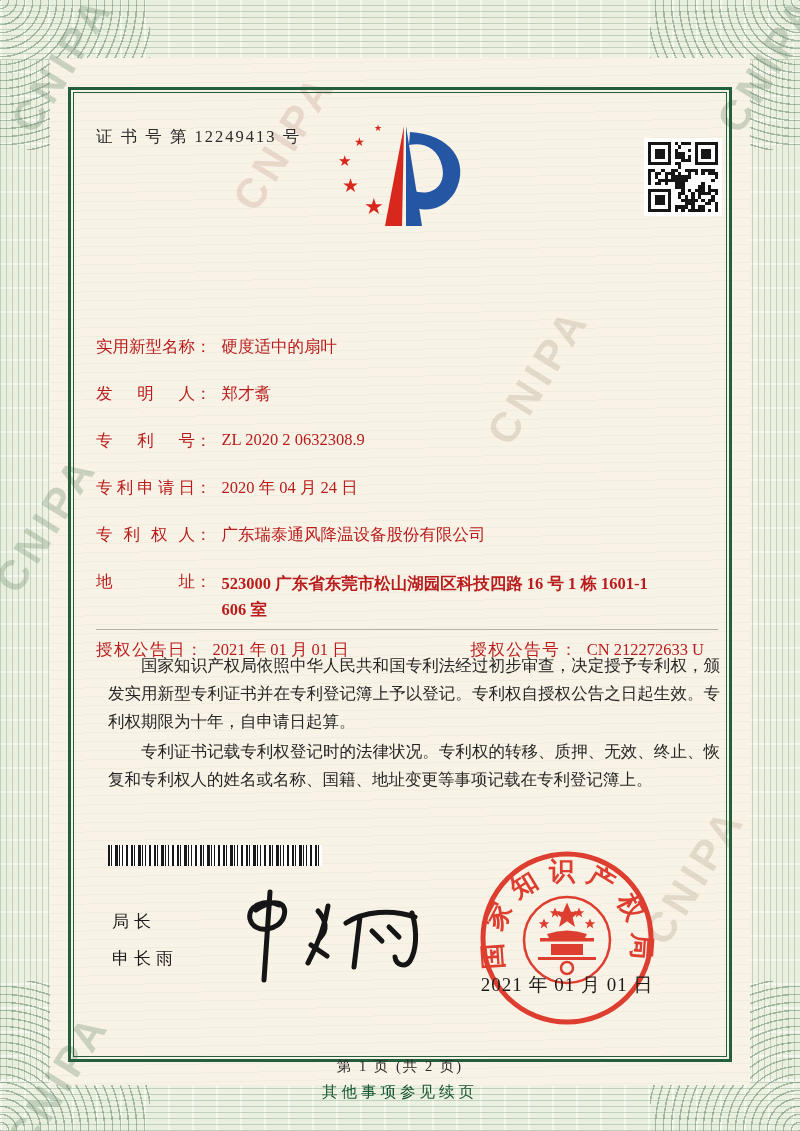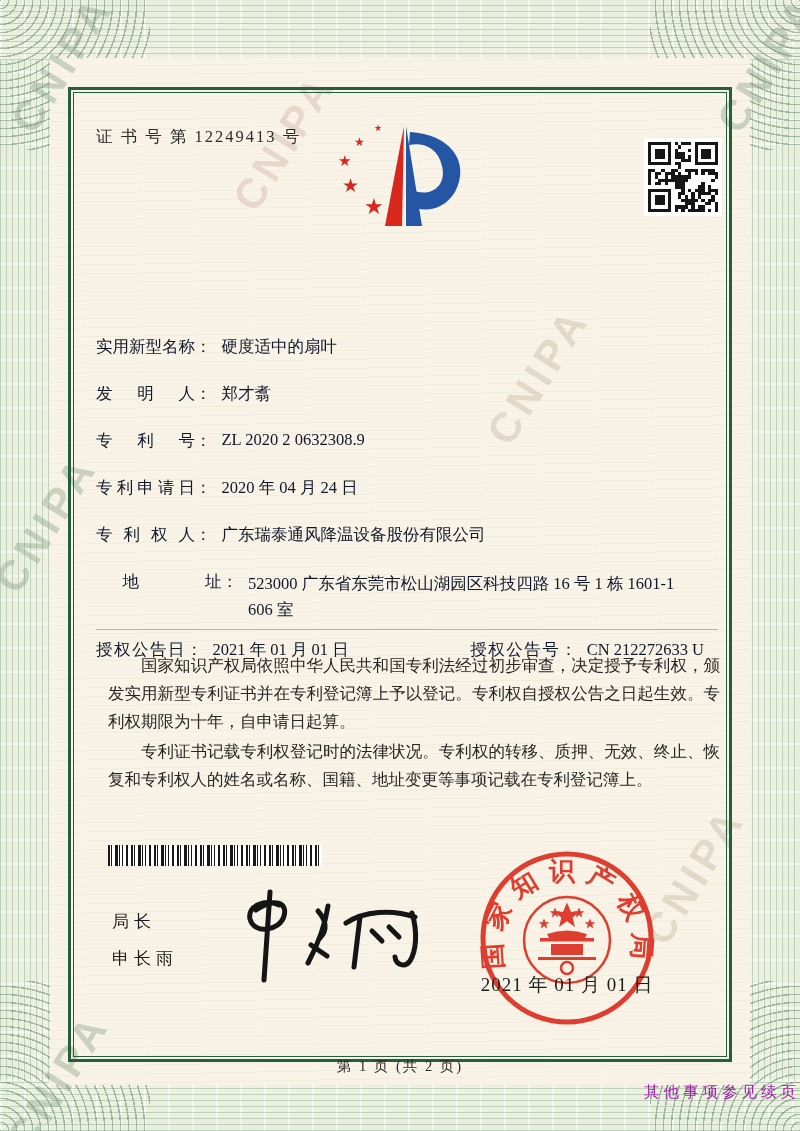--- a/index.html
+++ b/index.html
@@ -67,26 +67,26 @@
 
   .qr{position:absolute;left:644px;top:138px;width:78px;height:78px;background:#fff;padding:4px;
       box-sizing:border-box;display:grid;grid-template-columns:repeat(21,1fr);grid-template-rows:repeat(21,1fr);}
   .qr i{background:#fff;}
   .qr i.d{background:#161616;}
 
   .title{position:absolute;left:0;right:0;top:240px;text-align:center;font-size:38px;font-weight:bold;
          letter-spacing:10px;color:#141414;}
 
   
-  .fields{position:absolute;left:96px;top:336px;width:622px;font-size:16.5px;color:#0f172a;}
+  .fields{position:absolute;left:96px;top:336px;width:622px;font-size:16.5px;color:#b91c1c;}
   .row{display:flex;align-items:flex-start;height:22px;margin-bottom:25px;white-space:nowrap;}
   .lbl{display:inline-block;width:99px;text-align:justify;text-align-last:justify;}
   .sep{margin-right:10px;}
-  .addr{margin-bottom:0;height:auto;justify-content:flex-end;}
-  .addr-val{white-space:normal;line-height:26px;width:470px;}
+  .addr{margin-bottom:0;height:auto;}
+  .addr-val{white-space:normal;line-height:26px;width:470px;font-weight:bold;}
   .divider{border-top:1px solid #b7b3a4;margin:6px 0 9px 0;}
   .grant{display:flex;height:22px;white-space:nowrap;}
   .grant .g-label{letter-spacing:1.5px;}
   .grant .right{margin-left:auto;padding-right:14px;}
 
   
   .bodytext{position:absolute;left:96px;top:652px;width:624px;font-size:16.5px;line-height:28px;
             color:#262626;text-align:justify;}
   .bodytext p{margin:0 0 2px 12px;text-indent:2em;}
 
@@ -101,21 +101,21 @@
   .sig-block{position:absolute;left:112px;top:903px;font-family:"Liberation Sans","DejaVu Sans",sans-serif;
              font-size:17px;letter-spacing:5px;color:#1d1d1d;line-height:37px;}
   .sig-svg{position:absolute;left:226px;top:886px;}
 
   
   .seal{position:absolute;left:479px;top:850px;width:176px;height:176px;opacity:.95;}
   .seal-date{font-size:19px;letter-spacing:1px;fill:#111;font-family:"Liberation Serif","DejaVu Serif",serif;}
 
   
   .page-info{position:absolute;left:0;right:0;top:1057px;text-align:center;font-size:14.5px;letter-spacing:2px;color:#2b2b2b;}
-  .cont-note{position:absolute;left:0;right:0;top:1082px;text-align:right;font-size:15.5px;letter-spacing:4px;color:#a21caf;}
+  .cont-note{position:absolute;left:0;right:0;top:1082px;text-align:center;font-size:15.5px;letter-spacing:4px;color:#14532d;}
 </style>
 </head>
 <body>
 
 <div class="page">
 
   <div class="band band-top"></div>
   <div class="band band-bottom"></div>
   <div class="band band-left"></div>
   <div class="band band-right"></div>

